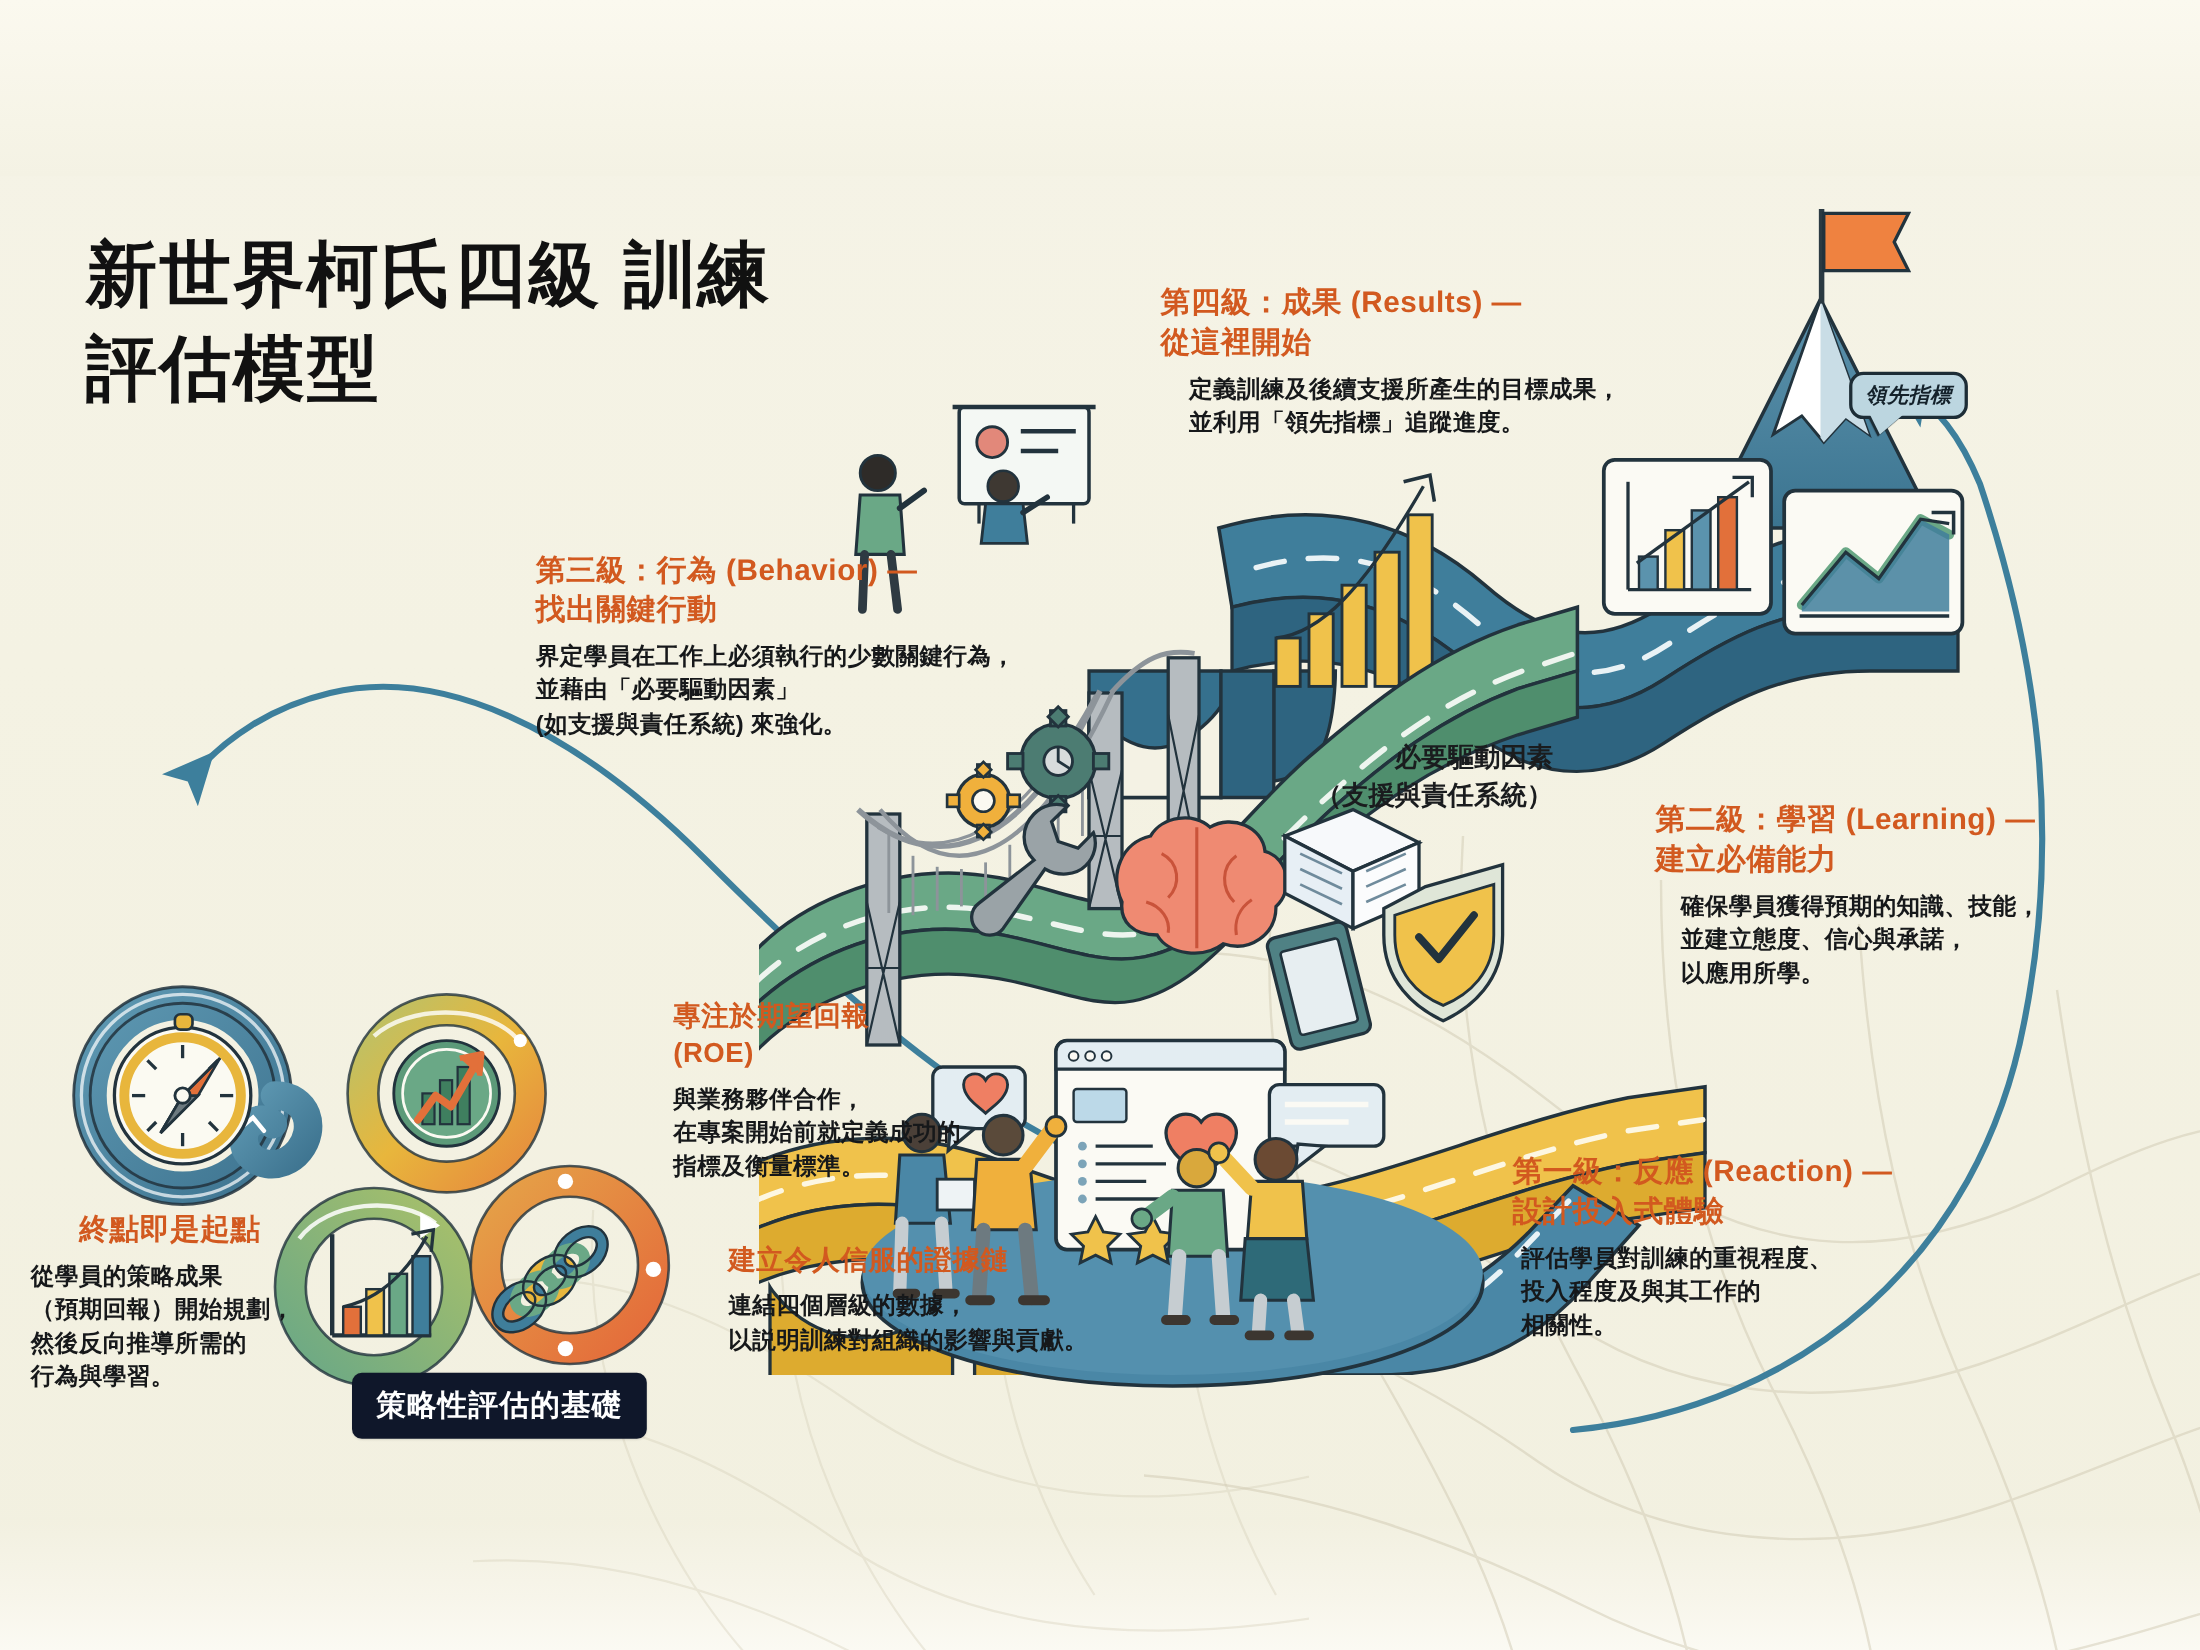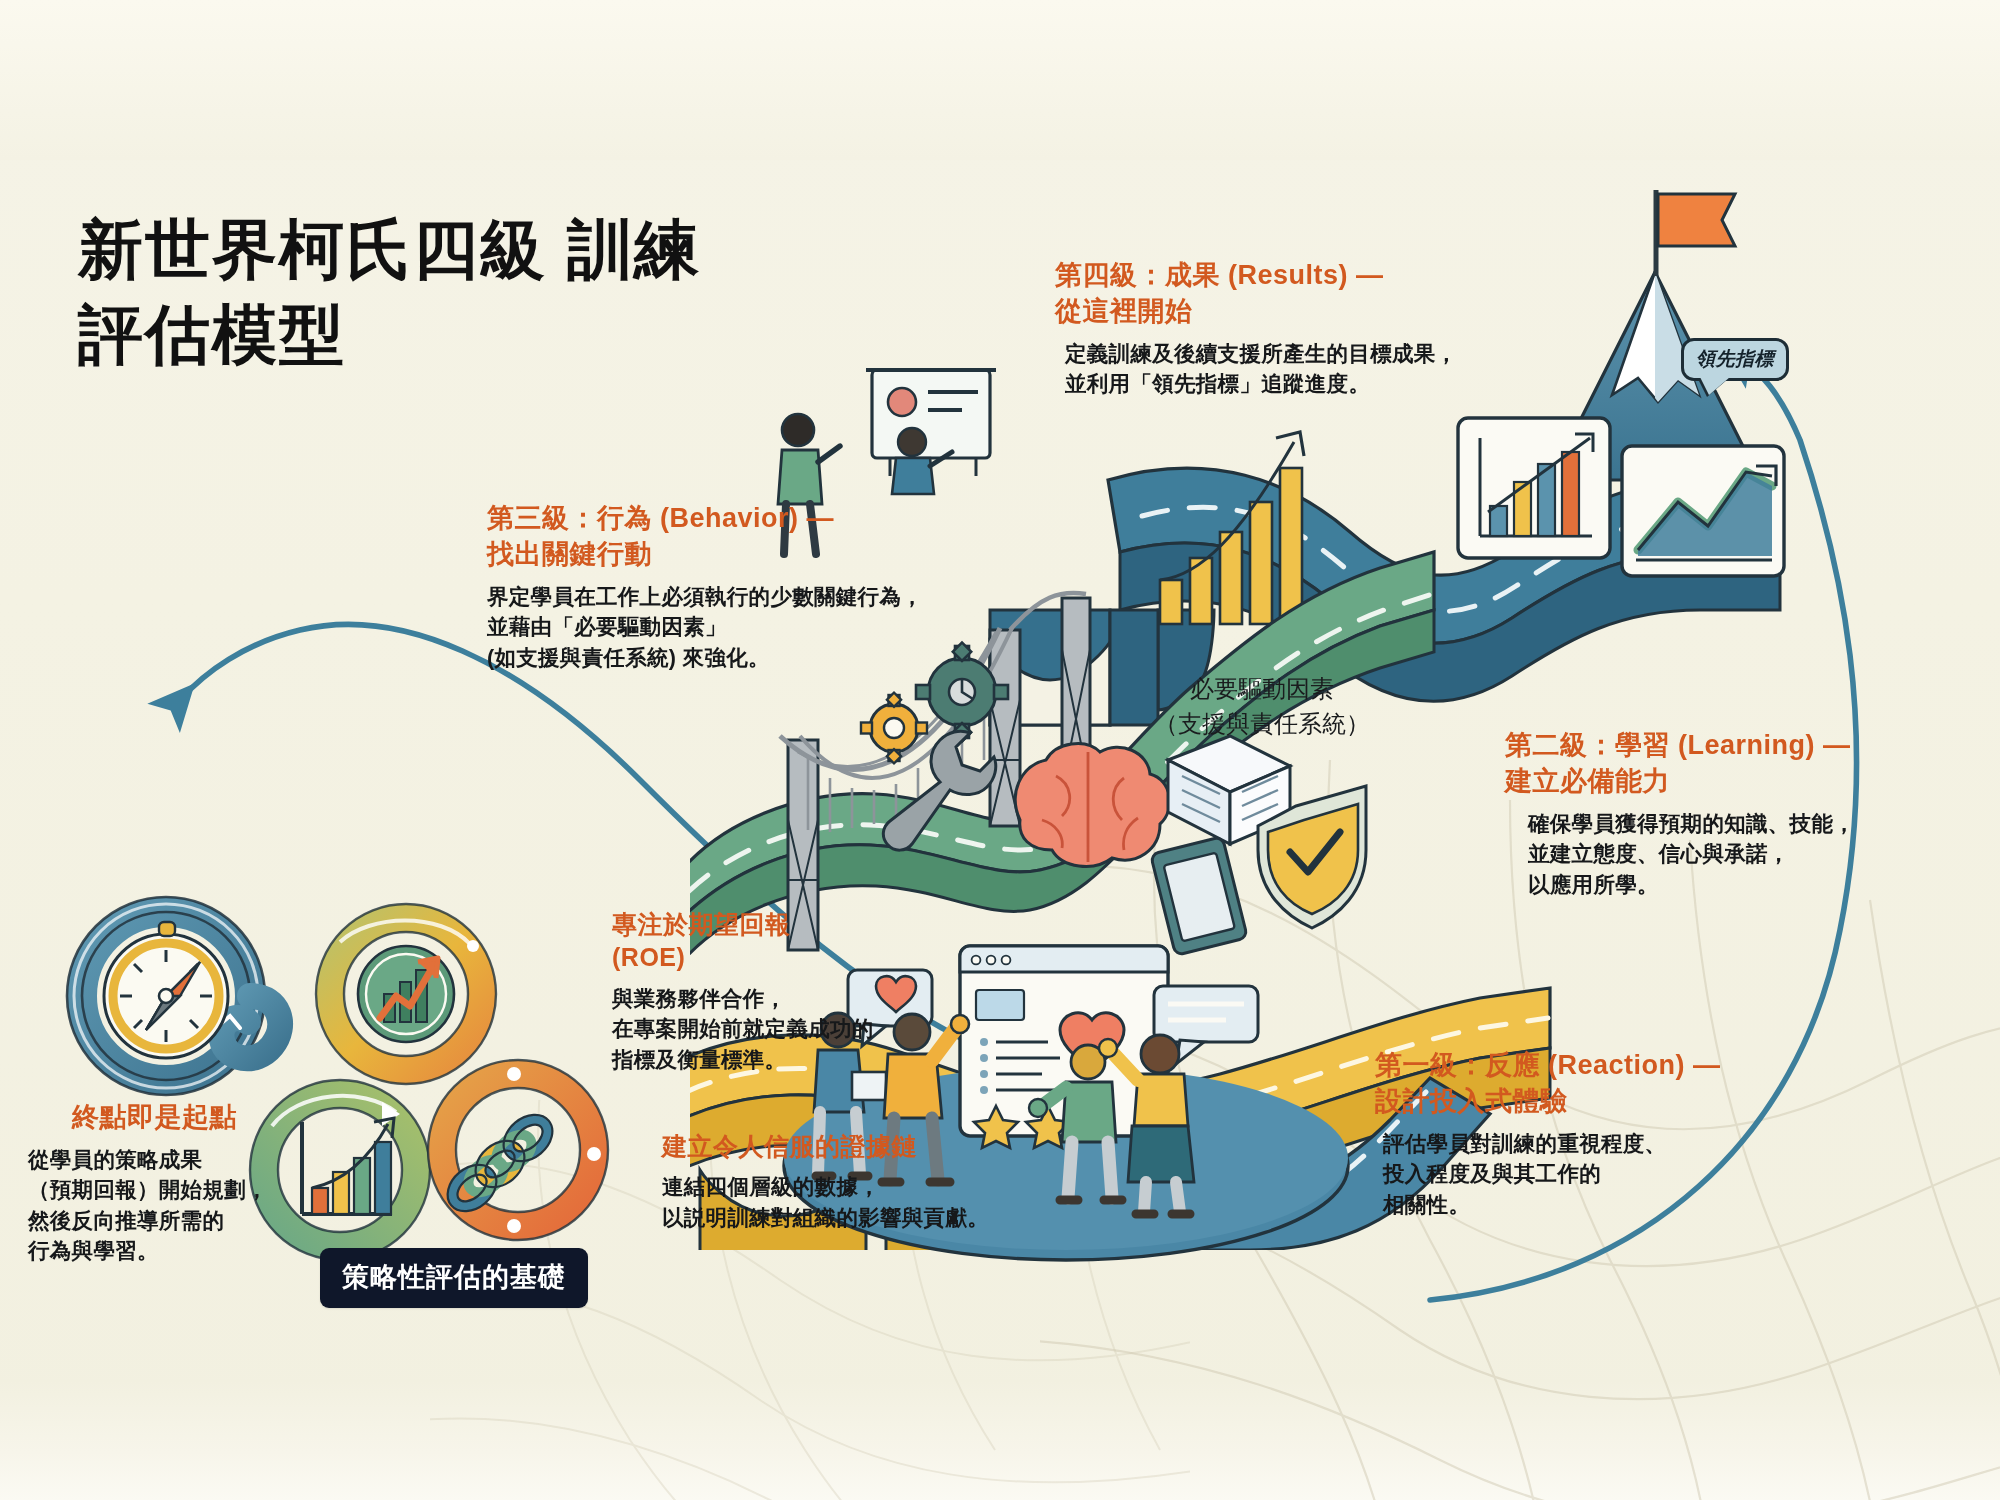--- a/index.html
+++ b/index.html
@@ -36,36 +36,36 @@
     font-size:27px;font-weight:bold;line-height:1.33;
     color:#d2591f;letter-spacing:.5px;white-space:pre-line;
   }
   .blk-head.sm{font-size:25px;}
   .blk-body{
     font-size:21.5px;font-weight:bold;line-height:1.42;
     color:#16181a;letter-spacing:.3px;white-space:pre-line;margin-top:9px;
   }
 
   #lvl4{left:1055px;top:258px;width:520px;}
-  #lvl4 .blk-body{margin-left:10px;}
+  #lvl4 .blk-body{margin-left:26px;}
   #lvl3{left:487px;top:501px;width:500px;}
   #lvl3 .blk-body{margin-left:0px;}
   #lvl2{left:1505px;top:728px;width:470px;}
   #lvl2 .blk-body{margin-left:23px;}
   #lvl1{left:1375px;top:1048px;width:470px;}
   #lvl1 .blk-body{margin-left:8px;}
   #roe{left:612px;top:908px;width:330px;}
   #evid{left:662px;top:1130px;width:420px;}
   #endstart{left:28px;top:1100px;width:330px;}
   #endstart .blk-head{font-size:27px;margin-left:44px;}
 
   .drivers-label{
     left:1112px;top:672px;width:300px;
-    font-size:24px;font-weight:normal;line-height:1.45;
-    color:#1a1c1e;white-space:pre-line;text-align:center;
+    font-size:24px;font-weight:bold;line-height:1.45;
+    color:#1a1c1e;white-space:pre-line;text-align:right;
   }
 
   .badge{
     left:320px;top:1248px;
     background:#0f172a;color:#ffffff;
     font-size:27px;font-weight:bold;letter-spacing:1px;
     padding:11px 22px 13px 22px;border-radius:9px;
     box-shadow:0 1px 2px rgba(0,0,0,.10);
   }
 

